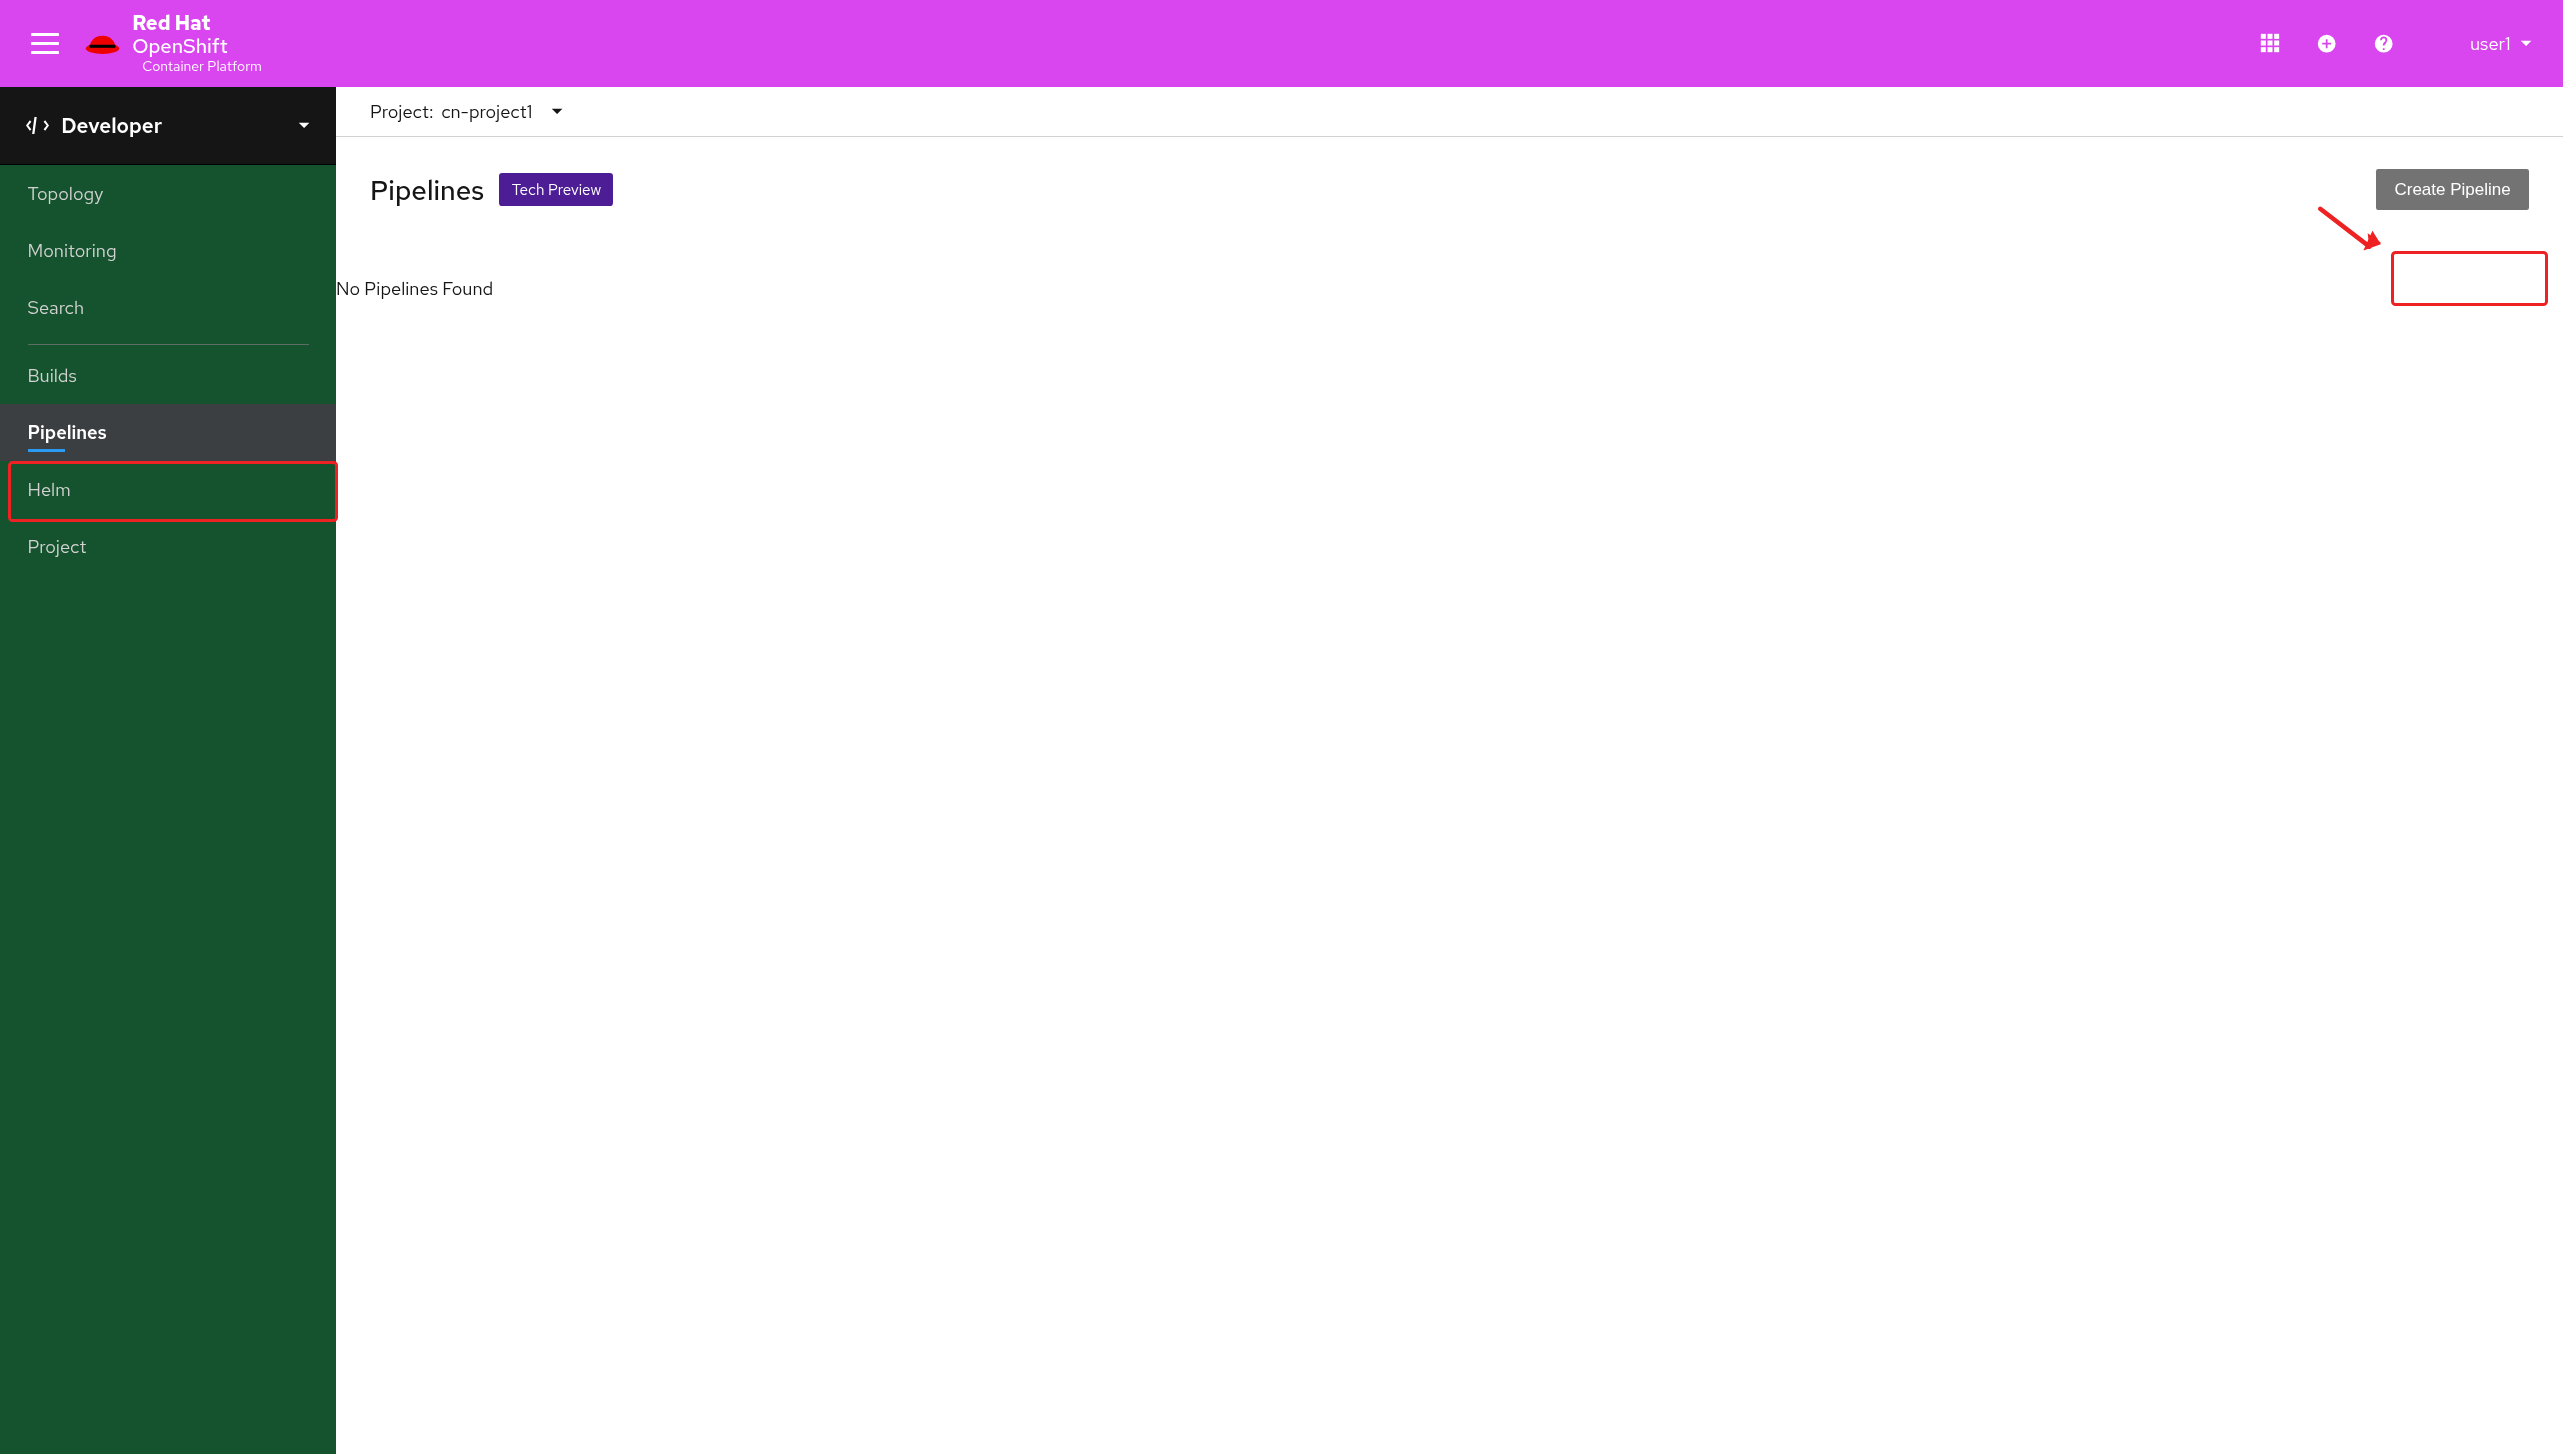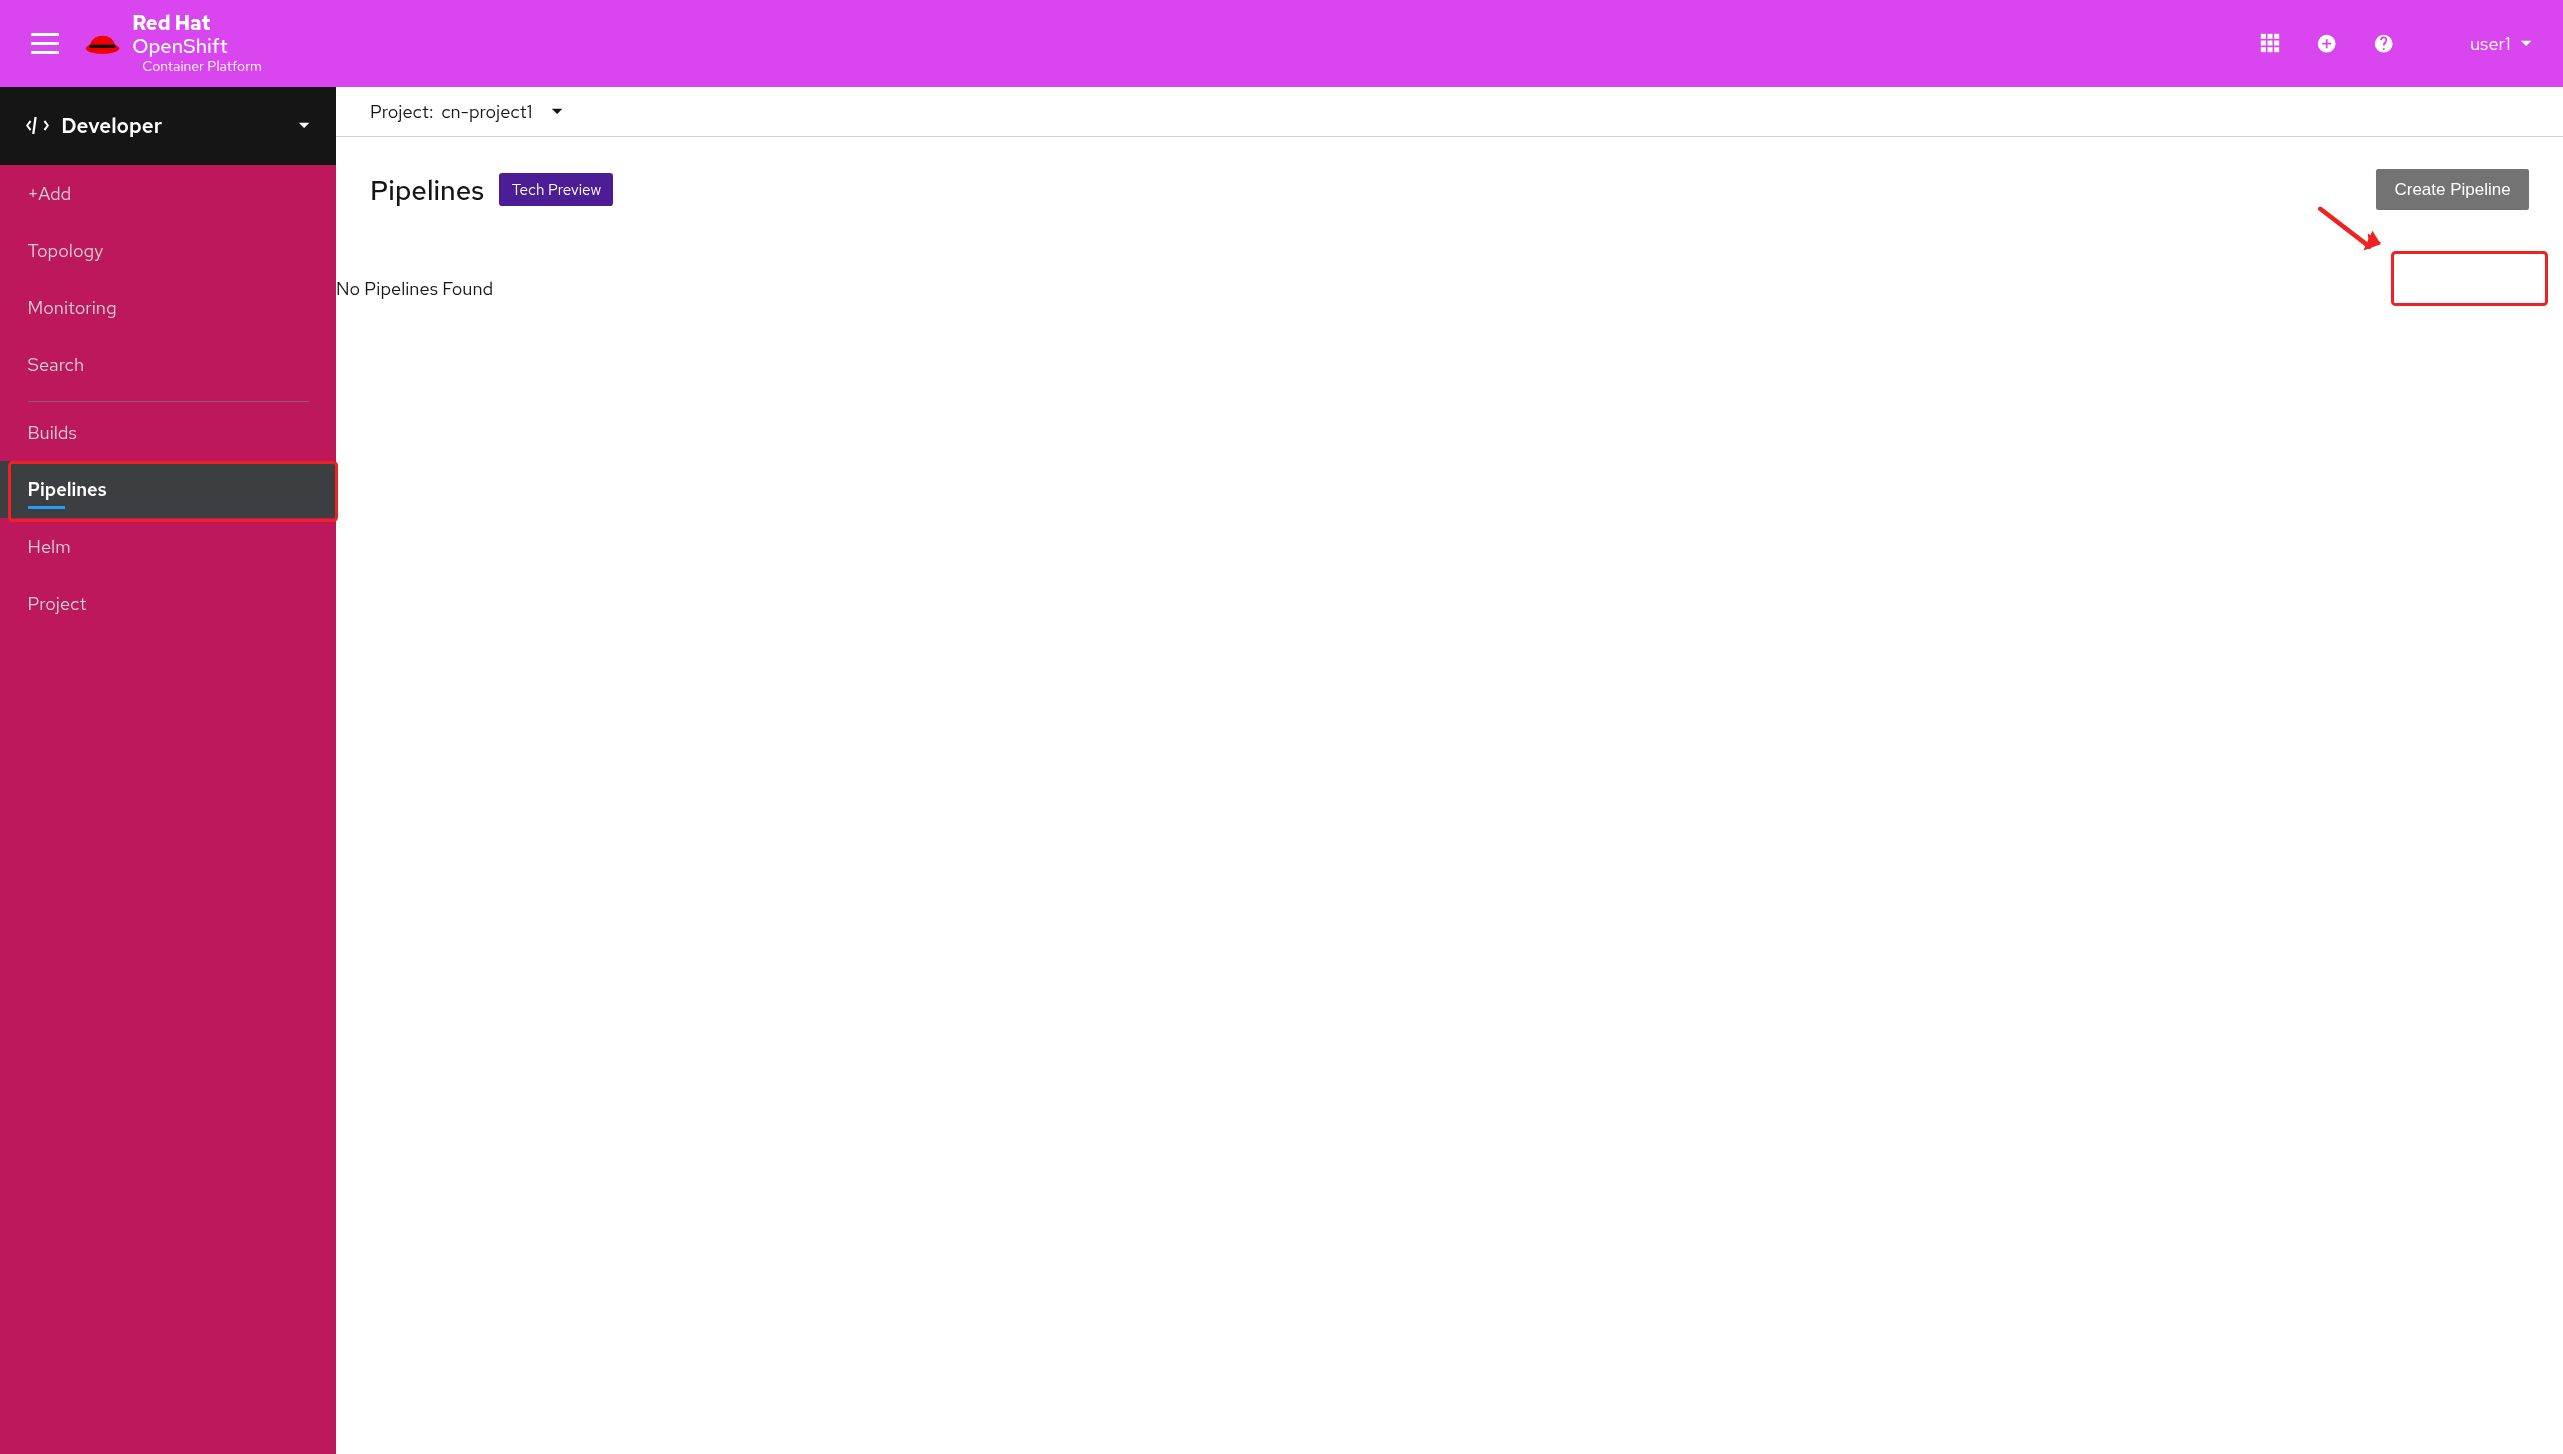--- a/index.html
+++ b/index.html
@@ -27,21 +27,21 @@
     .brand-text .l3 { font-size: 14px; font-weight: 400; margin-left: 10px; }
 
     .masthead-spacer { flex: 1; }
     .masthead-icons { display: flex; align-items: center; gap: 35px; }
     .masthead-icon { width: 21.4px; height: 21.4px; display: flex; align-items: center; justify-content: center; cursor: pointer; }
     .user-menu { display: flex; align-items: center; gap: 9.2px; font-size: 18.3px; margin-left: 41px; cursor: pointer; }
 
     
     .shell { display: flex; height: calc(100% - 87px); }
     .sidebar {
-      width: 336px; background: #be185d; color: #d2d2d2; display: flex; flex-direction: column;
+      width: 336px; background: #14532d; color: #d2d2d2; display: flex; flex-direction: column;
       font-size: 18.3px; overflow-y: auto;
     }
     .perspective {
       height: 78px; background: #151515; display: flex; align-items: center; padding: 0 26px;
       border-bottom: 0.8px solid #000; cursor: pointer; color: #fff;
     }
     .perspective .label { font-size: 20.6px; font-weight: 600; margin-left: 12.2px; }
     .perspective .caret { margin-left: auto; }
 
     .nav-item {
@@ -165,23 +165,20 @@
       </span>
       <span class="label">Developer</span>
       <span class="caret">
         <svg width="12.2" height="7.6" viewBox="0 0 16 10" fill="#fff">
             <path d="M1 1l7 7 7-7z"></path>
           </svg>
       </span>
     </div>
 
     <div class="nav-item">
-      <span>+Add</span>
-    </div>
-    <div class="nav-item">
       <span>Topology</span>
     </div>
     <div class="nav-item">
       <span>Monitoring</span>
     </div>
     <div class="nav-item">
       <span>Search</span>
     </div>
 
     <div class="nav-divider"></div>

